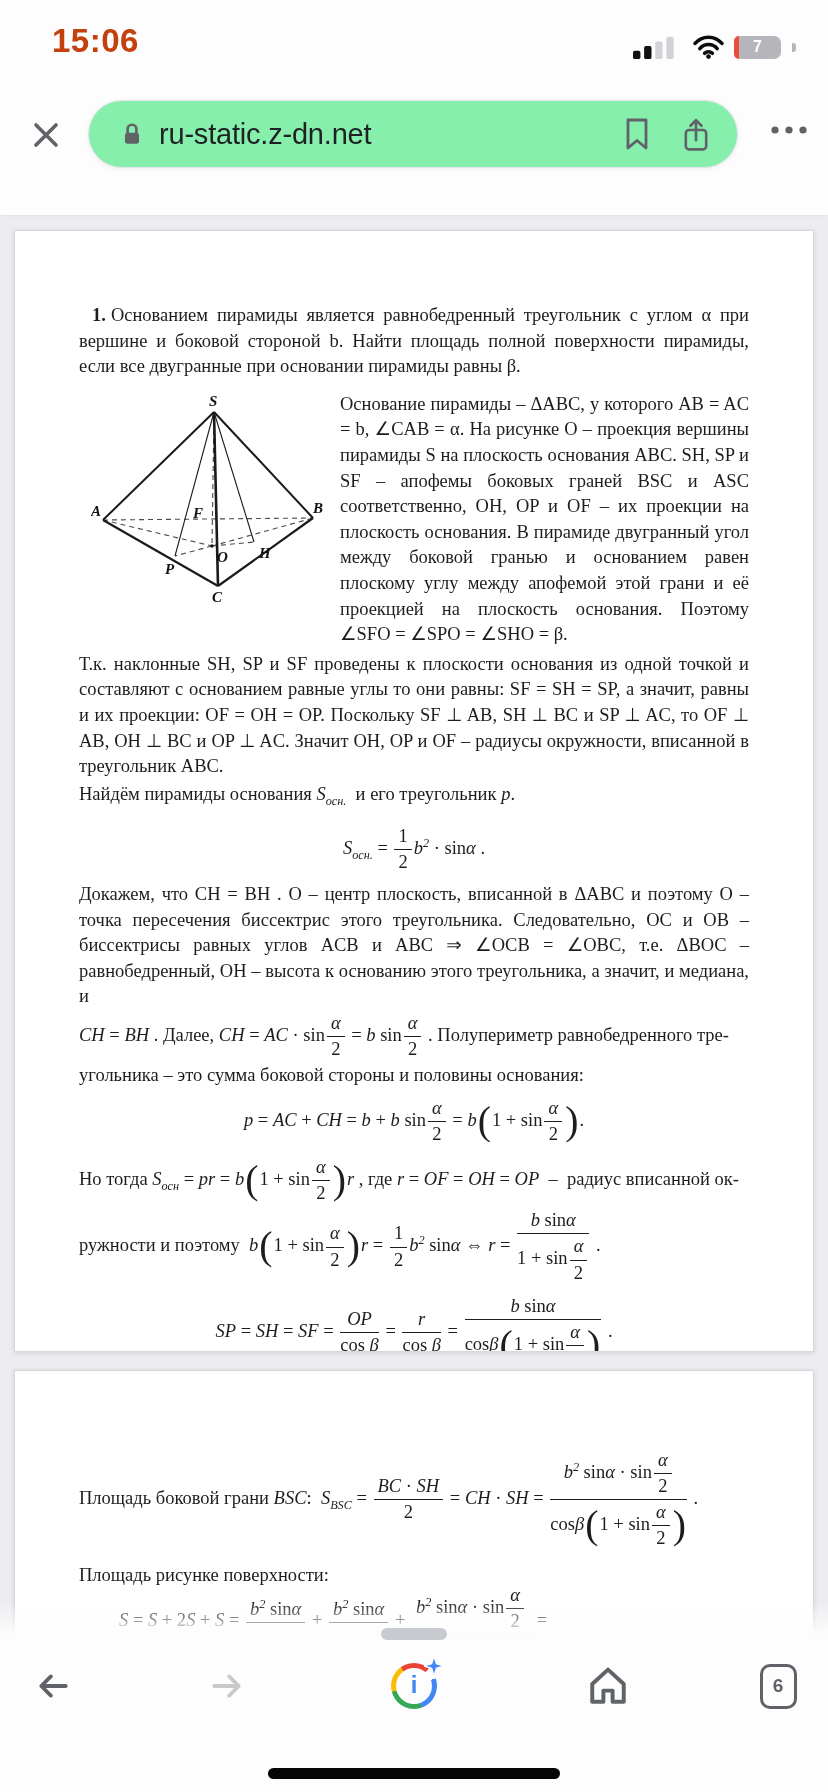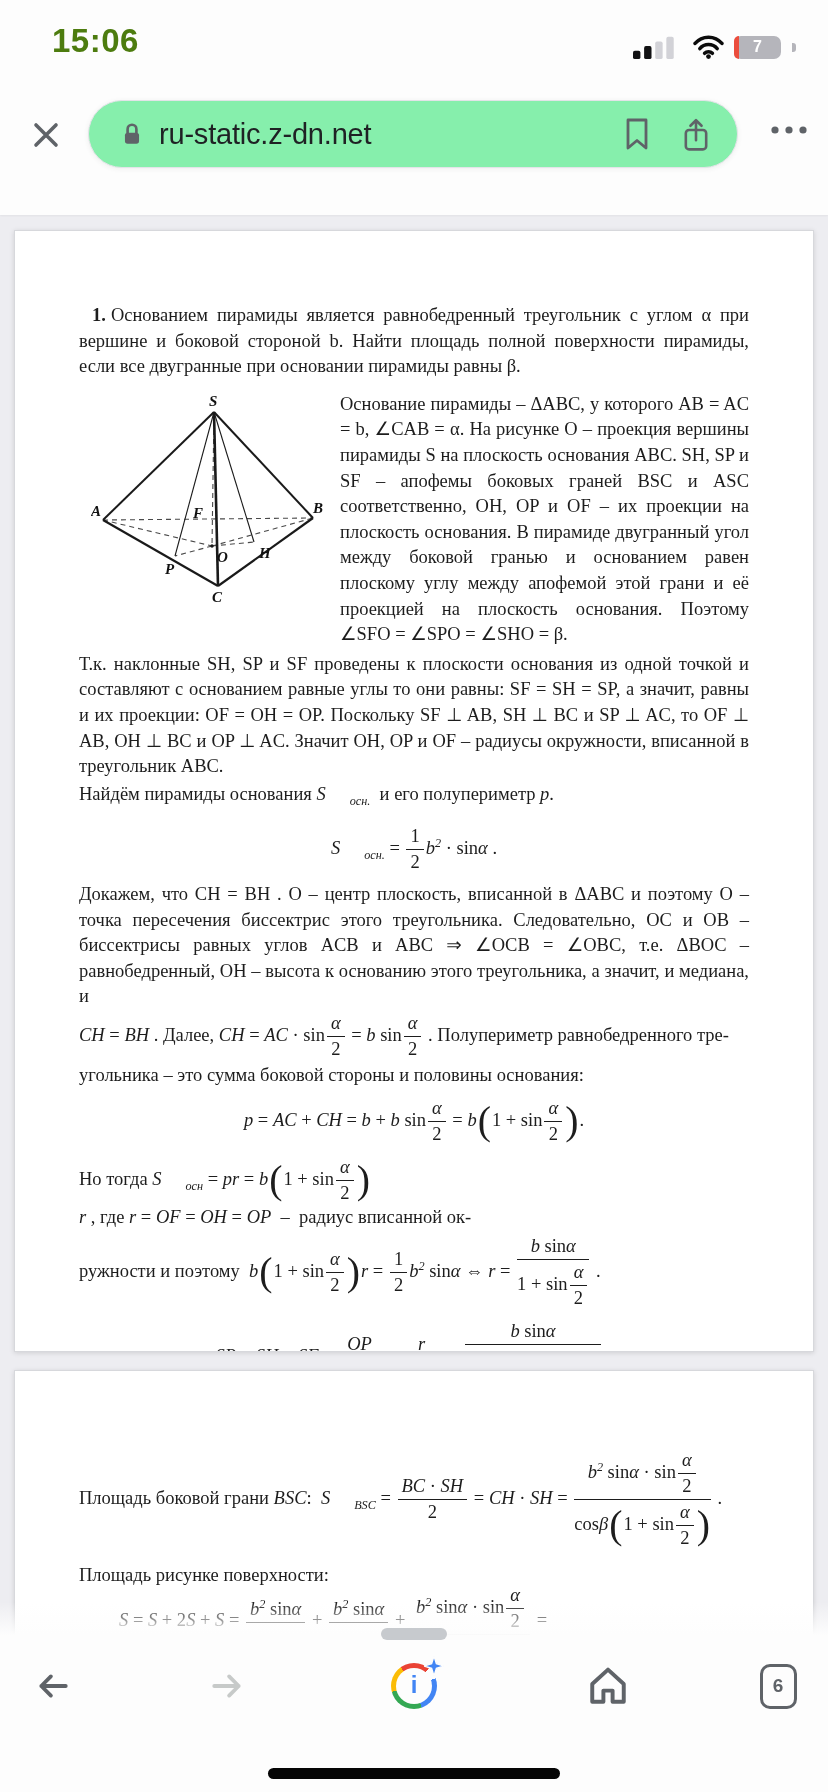--- a/index.html
+++ b/index.html
@@ -3,21 +3,21 @@
 <meta charset="utf-8">
 <style>
   * { box-sizing: border-box; }
   html,body { width:828px; height:1792px; margin:0; overflow:hidden;
     background:#ededf1; font-family:"Liberation Sans", sans-serif; }
 
   
   .header { position:absolute; top:0; left:0; right:0; height:215px;
     background:#fdfdfd; z-index:30; box-shadow:0 1px 2px rgba(0,0,0,.05); }
   .time { position:absolute; left:52px; top:22px; font-size:33px; font-weight:bold;
-    color:#4d7c0f; letter-spacing:.5px; }
+    color:#c2410c; letter-spacing:.5px; }
   .status-right { position:absolute; right:32px; top:34px; display:flex; align-items:center; gap:10px; }
   .battery { position:relative; width:47px; height:23px; border-radius:7px;
     background:#b5b5bb; display:flex; align-items:center; justify-content:center; }
   .batt-red { position:absolute; left:0; top:0; bottom:0; width:5px;
     border-radius:7px 0 0 7px; background:#eb4d3d; }
   .batt-num { color:#fff; font-size:16px; font-weight:bold; position:relative; }
   .batt-cap { width:4px; height:9px; border-radius:0 3px 3px 0; background:#b5b5bb; margin-left:1px; }
 
   .urlrow { position:absolute; top:100px; left:0; right:0; height:72px; }
   .xbtn { position:absolute; left:26px; top:16px; width:40px; height:40px;
@@ -38,21 +38,21 @@
   .para { font-size:18.5px; line-height:25.6px; text-align:justify; margin:0; }
   .indent { text-indent:13px; }
   .pnum { font-weight:bold; margin-right:5px; }
   .figrow { display:flex; margin:12px 0 4px; }
   .pyramid { flex:0 0 auto; margin:2px 12px 0 12px; }
   .side { flex:1; margin-left:5px;font-family:Liberation Serif, serif; }
   .fline { font-size:18.5px; line-height:25.6px; margin:2px 0; }
   .fline span { white-space:pre; }
   .fcenter { text-align:center; margin:8px 0; }
   .mit { font-style:italic; }
-  .msub { font-size:66%; font-style:italic; vertical-align:-0.45em; letter-spacing:0;margin-left:24px; }
+  .msub { font-size:66%; font-style:italic; vertical-align:-0.45em; letter-spacing:0; }
   .msup { font-size:66%; font-style:italic; vertical-align:0.55em; }
   .frac { display:inline-block; vertical-align:middle; text-align:center; margin:0 2px; line-height:1.25; }
   .fnum { display:block; border-bottom:1.2px solid #1d1d1d; padding:0 4px 1px; }
   .fden { display:block; padding-top:1px; }
   .bigp { display:inline-block; vertical-align:middle; font-size:215%; font-weight:400;
     line-height:.85; margin:0 1px; }
   .fullsurf { margin-top:12px; }
   .f6row { margin-top:-4px; padding-left:40px; }
 
   
@@ -167,21 +167,21 @@
       <text class="fig-lab" x="121" y="208">C</text>
       <text class="fig-lab" x="102" y="124">F</text>
       <text class="fig-lab" x="126" y="168">O</text>
       <text class="fig-lab" x="74" y="180">P</text>
       <text class="fig-lab" x="168" y="164">H</text>
     </svg>
     <p class="para side">Основание пирамиды – ΔABC, у которого AB = AC = b, ∠CAB = α. На рисунке O – проекция вершины пирамиды S на плоскость основания ABC. SH, SP и SF – апофемы боковых граней BSC и ASC соответственно, OH, OP и OF – их проекции на плоскость основания. В пирамиде двугранный угол между боковой гранью и основанием равен плоскому углу между апофемой этой грани и её проекцией на плоскость основания. Поэтому ∠SFO = ∠SPO = ∠SHO = β.</p>
   </div>
 
   <p class="para">Т.к. наклонные SH, SP и SF проведены к плоскости основания из одной точкой и составляют с основанием равные углы то они равны: SF = SH = SP, а значит, равны и их проекции: OF = OH = OP. Поскольку SF ⊥ AB, SH ⊥ BC и SP ⊥ AC, то OF ⊥ AB, OH ⊥ BC и OP ⊥ AC. Значит OH, OP и OF – радиусы окружности, вписанной в треугольник ABC.</p>
-  <div class="fline"><span class="mtx">Найдём пирамиды основания </span><span class="mit">S</span><span class="msub">осн.</span><span class="mtx">  и его полупериметр </span><span class="mit">p</span><span class="mtx">.</span></div>
+  <div class="fline"><span class="mtx">Найдём пирамиды основания </span><span class="mit">S</span><span class="msub">осн.</span><span class="mtx">  и его треугольник </span><span class="mit">p</span><span class="mtx">.</span></div>
   <div class="fline fcenter"><span class="mit">S</span><span class="msub">осн.</span><span class="mtx"> = </span><span class="frac"><span class="fnum"><span class="mtx">1</span></span><span class="fden"><span class="mtx">2</span></span></span><span class="mit">b</span><span class="msup">2</span><span class="mtx"> · </span><span class="mrm">sin</span><span class="mit">α</span><span class="mtx"> .</span></div>
   <p class="para">Докажем, что CH = BH . O – центр плоскость, вписанной в ΔABC и поэтому O – точка пересечения биссектрис этого треугольника. Следовательно, OC и OB – биссектрисы равных углов ACB и ABC ⇒ ∠OCB = ∠OBC, т.е. ΔBOC – равнобедренный, OH – высота к основанию этого треугольника, а значит, и медиана, и</p>
   <div class="fline"><span class="mit">CH</span><span class="mtx"> = </span><span class="mit">BH</span><span class="mtx"> . Далее, </span><span class="mit">CH</span><span class="mtx"> = </span><span class="mit">AC</span><span class="mtx"> · </span><span class="mrm">sin</span><span class="frac"><span class="fnum"><span class="mit">α</span></span><span class="fden"><span class="mtx">2</span></span></span><span class="mtx"> = </span><span class="mit">b</span><span class="mtx"> </span><span class="mrm">sin</span><span class="frac"><span class="fnum"><span class="mit">α</span></span><span class="fden"><span class="mtx">2</span></span></span><span class="mtx"> . Полупериметр равнобедренного тре-</span></div>
   <p class="para">угольника – это сумма боковой стороны и половины основания:</p>
   <div class="fline fcenter"><span class="mit">p</span><span class="mtx"> = </span><span class="mit">AC</span><span class="mtx"> + </span><span class="mit">CH</span><span class="mtx"> = </span><span class="mit">b</span><span class="mtx"> + </span><span class="mit">b</span><span class="mtx"> </span><span class="mrm">sin</span><span class="frac"><span class="fnum"><span class="mit">α</span></span><span class="fden"><span class="mtx">2</span></span></span><span class="mtx"> = </span><span class="mit">b</span><span class="bigp">(</span><span class="mtx">1 + </span><span class="mrm">sin</span><span class="frac"><span class="fnum"><span class="mit">α</span></span><span class="fden"><span class="mtx">2</span></span></span><span class="bigp">)</span><span class="mtx">.</span></div>
   <div class="fline"><span class="mtx">Но тогда </span><span class="mit">S</span><span class="msub">осн</span><span class="mtx"> = </span><span class="mit">pr</span><span class="mtx"> = </span><span class="mit">b</span><span class="bigp">(</span><span class="mtx">1 + </span><span class="mrm">sin</span><span class="frac"><span class="fnum"><span class="mit">α</span></span><span class="fden"><span class="mtx">2</span></span></span><span class="bigp">)</span><span class="mit">r</span><span class="mtx"> , где </span><span class="mit">r</span><span class="mtx"> = </span><span class="mit">OF</span><span class="mtx"> = </span><span class="mit">OH</span><span class="mtx"> = </span><span class="mit">OP</span><span class="mtx">  –  радиус вписанной ок-</span></div>
   <div class="fline"><span class="mtx">ружности и поэтому  </span><span class="mit">b</span><span class="bigp">(</span><span class="mtx">1 + </span><span class="mrm">sin</span><span class="frac"><span class="fnum"><span class="mit">α</span></span><span class="fden"><span class="mtx">2</span></span></span><span class="bigp">)</span><span class="mit">r</span><span class="mtx"> = </span><span class="frac"><span class="fnum"><span class="mtx">1</span></span><span class="fden"><span class="mtx">2</span></span></span><span class="mit">b</span><span class="msup">2</span><span class="mtx"> </span><span class="mrm">sin</span><span class="mit">α</span><span class="mtx"> ⇔ </span><span class="mit">r</span><span class="mtx"> = </span><span class="frac"><span class="fnum"><span class="mit">b</span><span class="mtx"> </span><span class="mrm">sin</span><span class="mit">α</span></span><span class="fden"><span class="mtx">1 + </span><span class="mrm">sin</span><span class="frac"><span class="fnum"><span class="mit">α</span></span><span class="fden"><span class="mtx">2</span></span></span></span></span><span class="mtx"> .</span></div>
   <div class="fline fcenter"><span class="mit">SP</span><span class="mtx"> = </span><span class="mit">SH</span><span class="mtx"> = </span><span class="mit">SF</span><span class="mtx"> = </span><span class="frac"><span class="fnum"><span class="mit">OP</span></span><span class="fden"><span class="mrm">cos</span><span class="mit"> β</span></span></span><span class="mtx"> = </span><span class="frac"><span class="fnum"><span class="mit">r</span></span><span class="fden"><span class="mrm">cos</span><span class="mit"> β</span></span></span><span class="mtx"> = </span><span class="frac"><span class="fnum"><span class="mit">b</span><span class="mtx"> </span><span class="mrm">sin</span><span class="mit">α</span></span><span class="fden"><span class="mrm">cos</span><span class="mit">β</span><span class="bigp">(</span><span class="mtx">1 + </span><span class="mrm">sin</span><span class="frac"><span class="fnum"><span class="mit">α</span></span><span class="fden"><span class="mtx">2</span></span></span><span class="bigp">)</span></span></span><span class="mtx"> .</span></div>
 
 </section>

